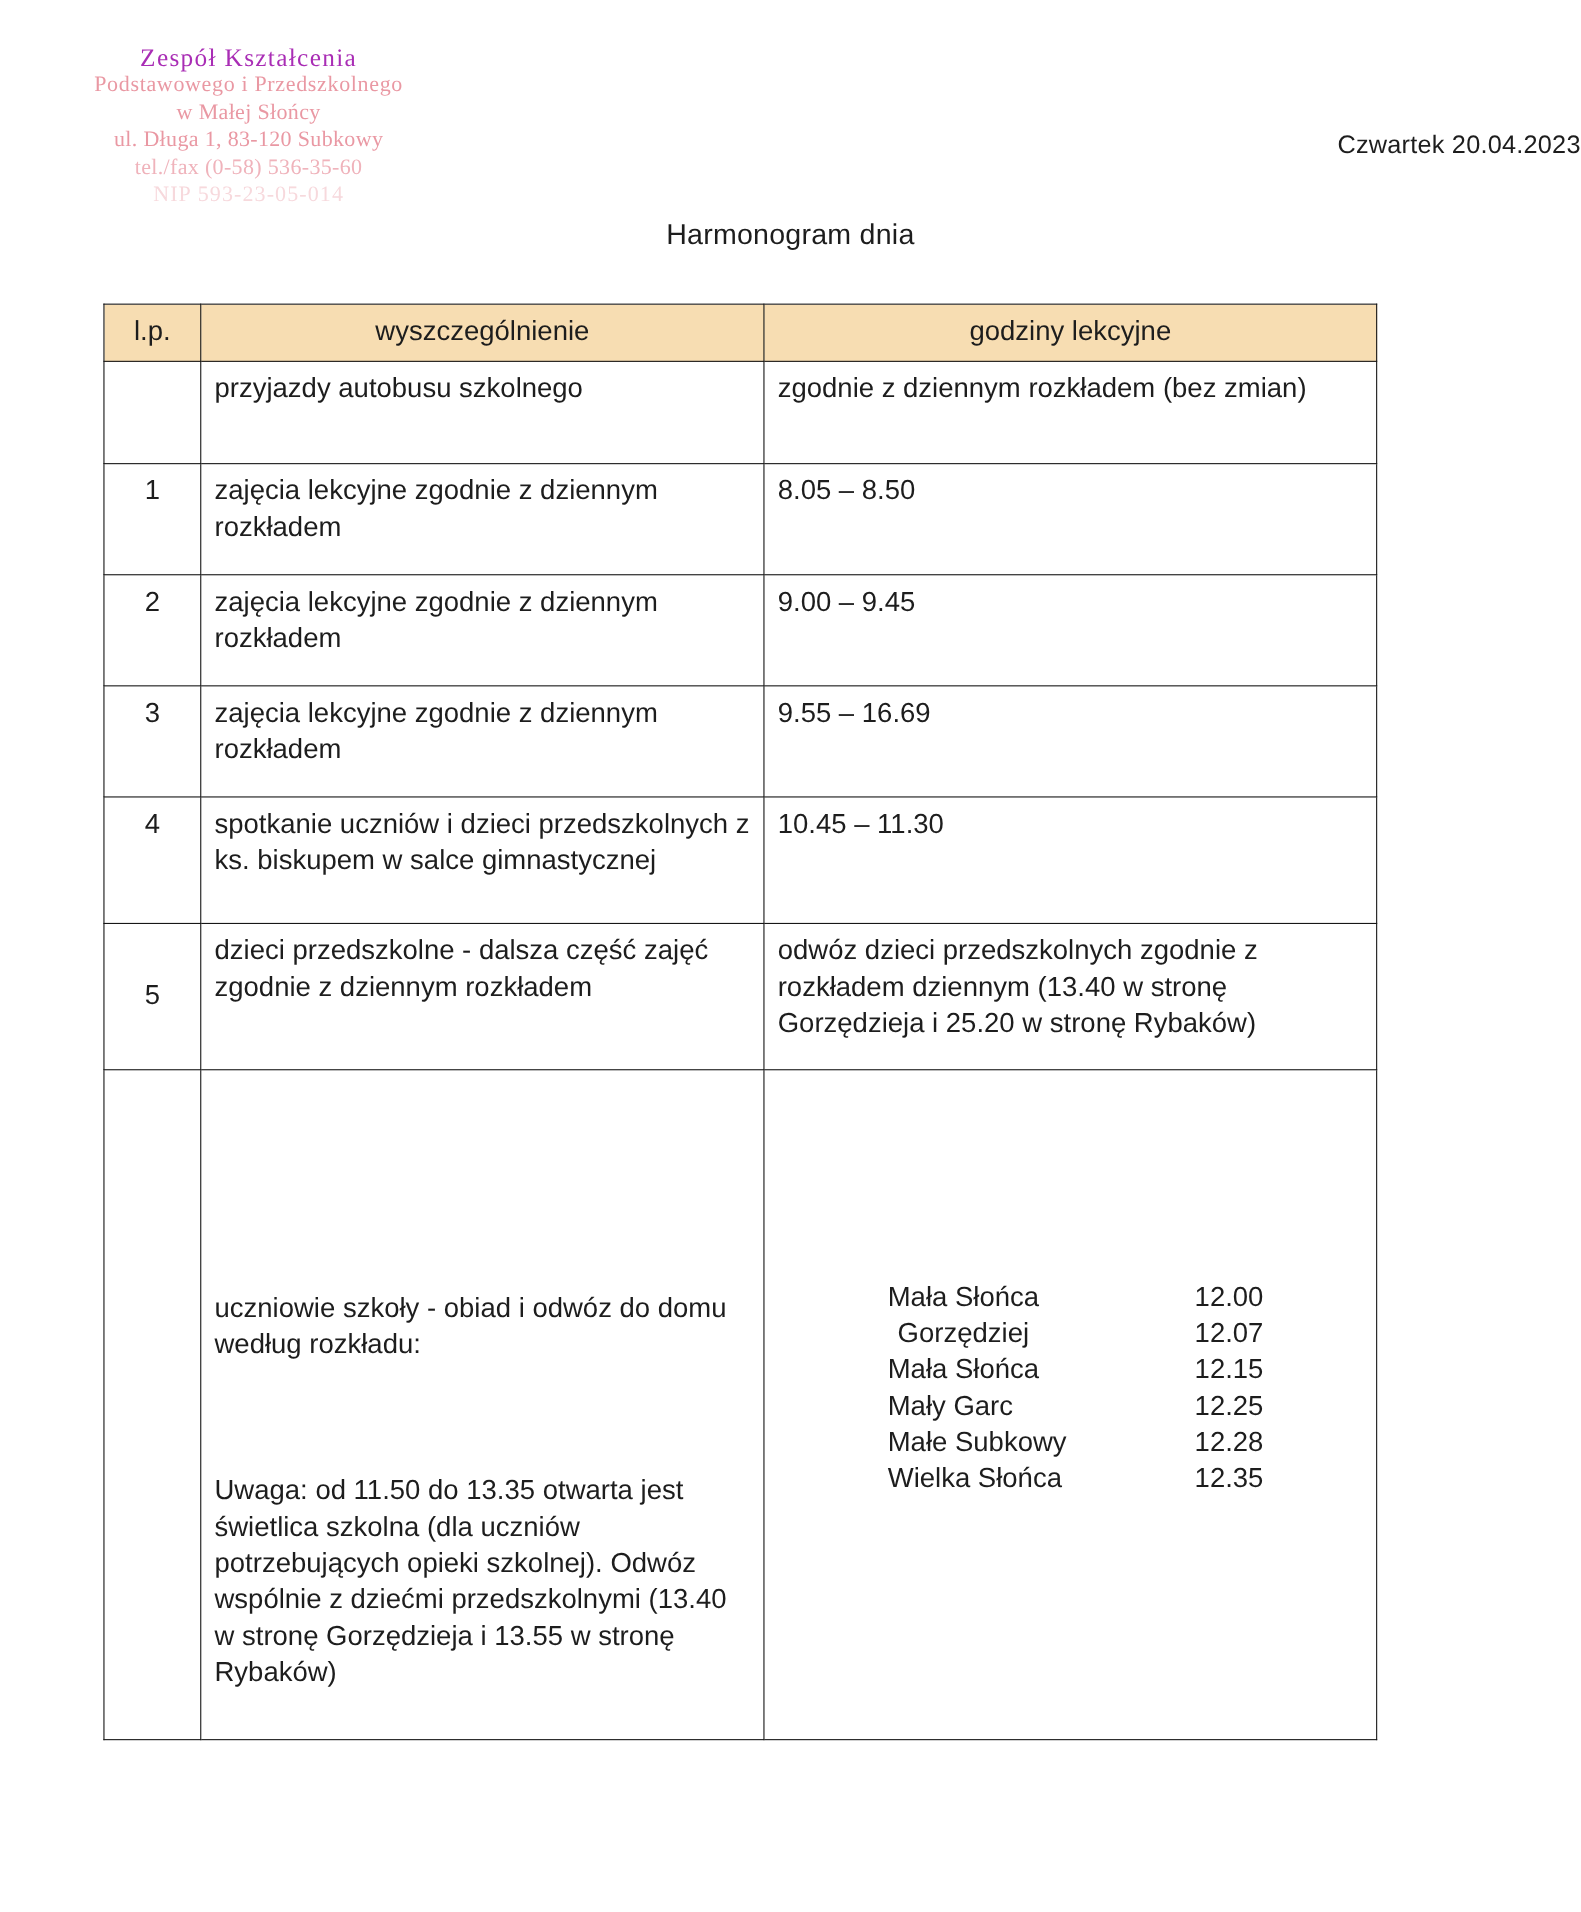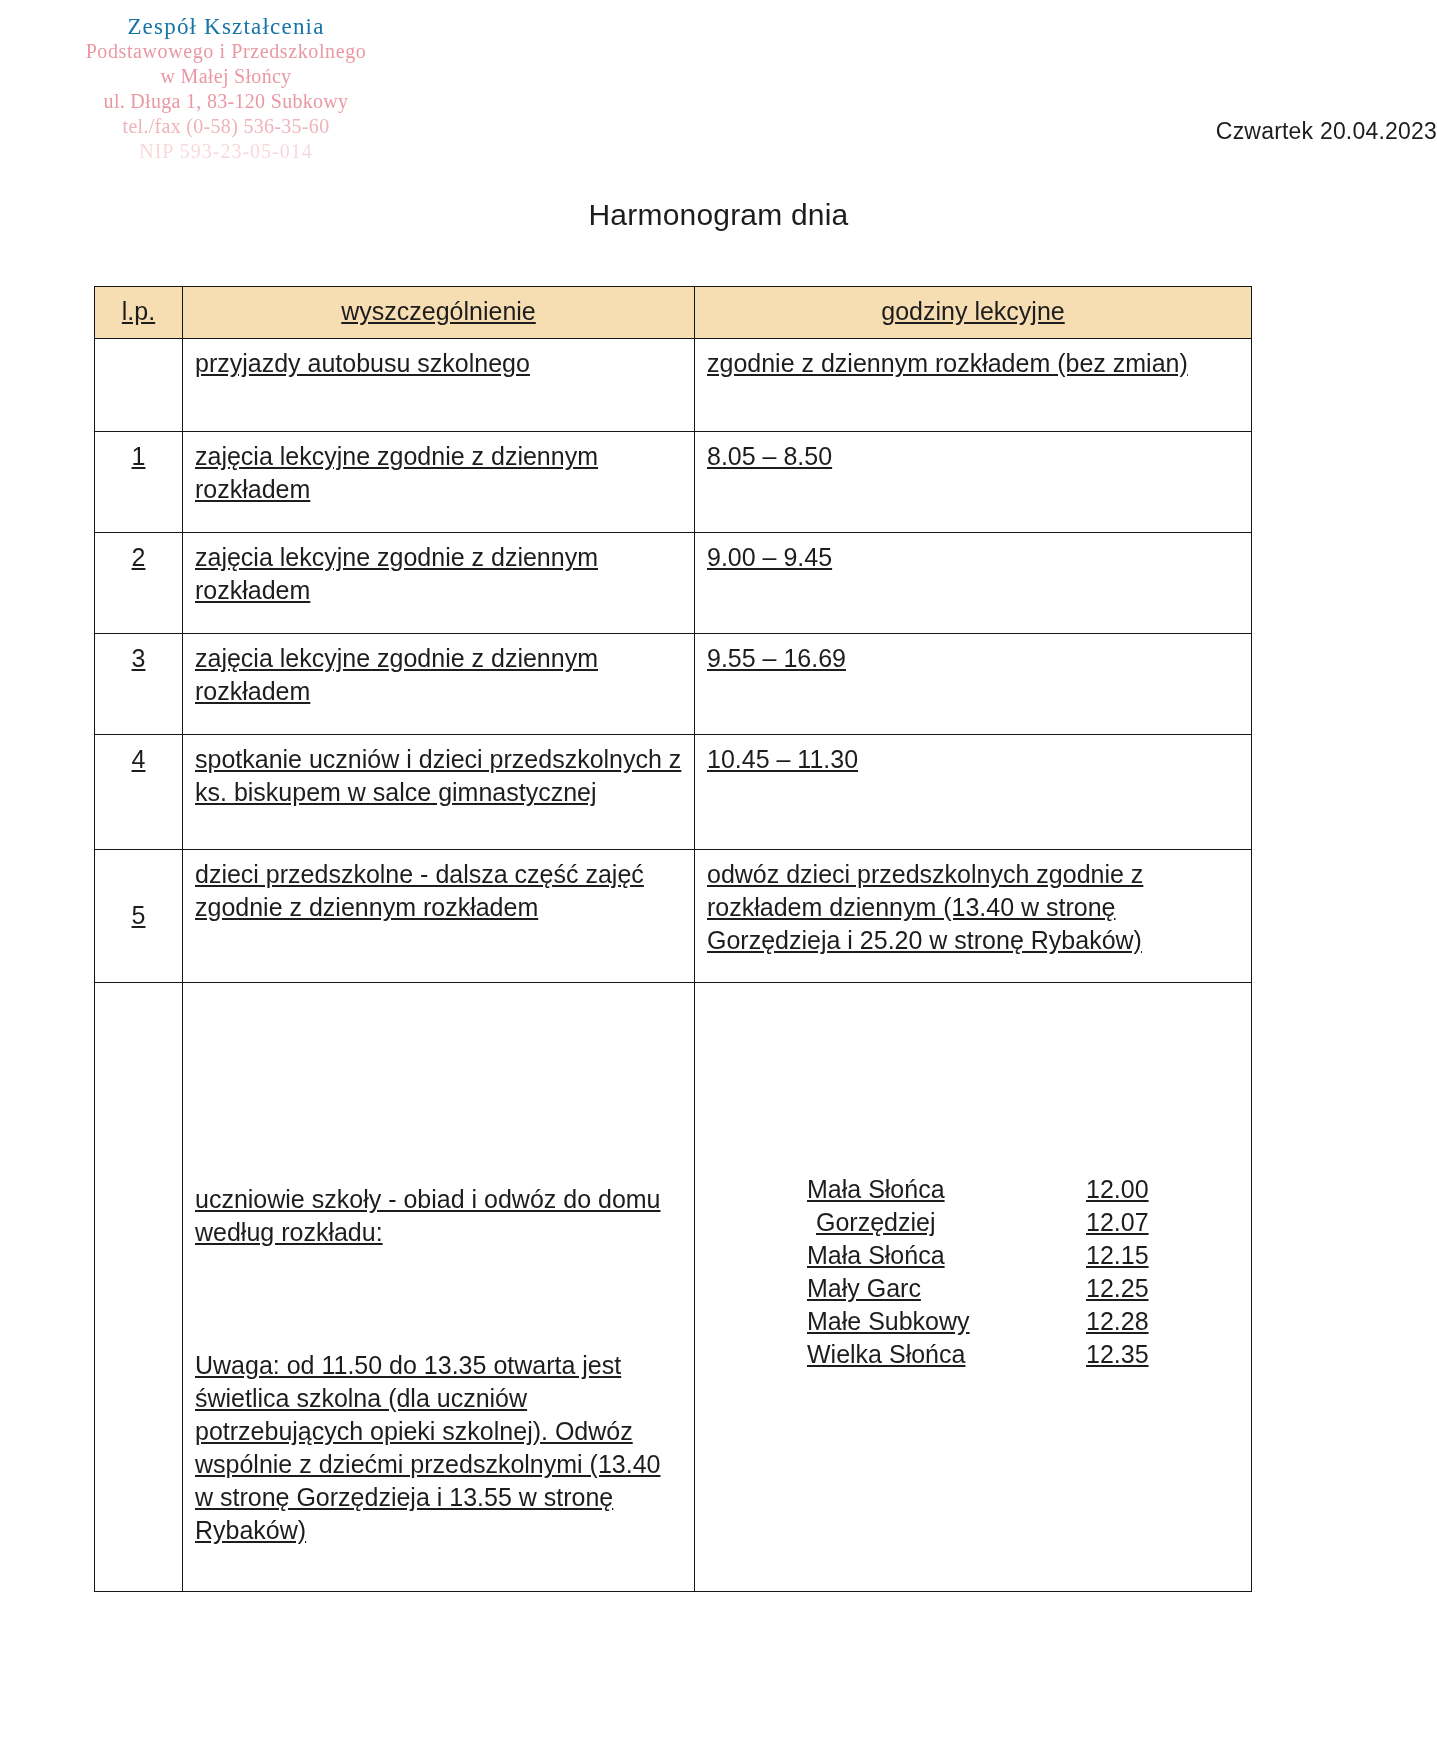--- a/index.html
+++ b/index.html
@@ -28,21 +28,22 @@
     font-family: "Liberation Serif", serif;
     font-size: 20px;
     line-height: 25px;
     letter-spacing: 0.3px;
     opacity: 0.92;
     pointer-events: none;
   }
   .stamp .l1 {
     font-size: 23px;
     letter-spacing: 1.2px;
-    color: #0369a1;
+    color: #a21caf;
+    margin-top: 26px;
   }
   .stamp .l2 { letter-spacing: 0.6px; }
   .stamp .l6 { opacity: 0.75; }
   .stamp .l7 {
     opacity: 0.38;
     letter-spacing: 1px;
   }
 
   
   .doc-date {
@@ -53,31 +54,30 @@
     text-align: right;
     font-size: 23px;
     letter-spacing: 0.2px;
   }
   .doc-title {
     position: absolute;
     left: 0;
     top: 198px;
     width: 1437px;
     text-align: center;
-    font-size: 30px;
+    font-size: 26px;
     letter-spacing: 0.2px;
   }
 
   
   .sched-wrap {
     position: absolute;
     left: 94px;
-    top: 286px;
+    top: 276px;
     width: 1157px;
-    text-decoration: underline;
   }
   table.sched {
     width: 100%;
     border-collapse: collapse;
     table-layout: fixed;
   }
   table.sched td, table.sched th {
     border: 1.6px solid #171717;
     vertical-align: top;
     padding: 8px 12px 10px 12px;

